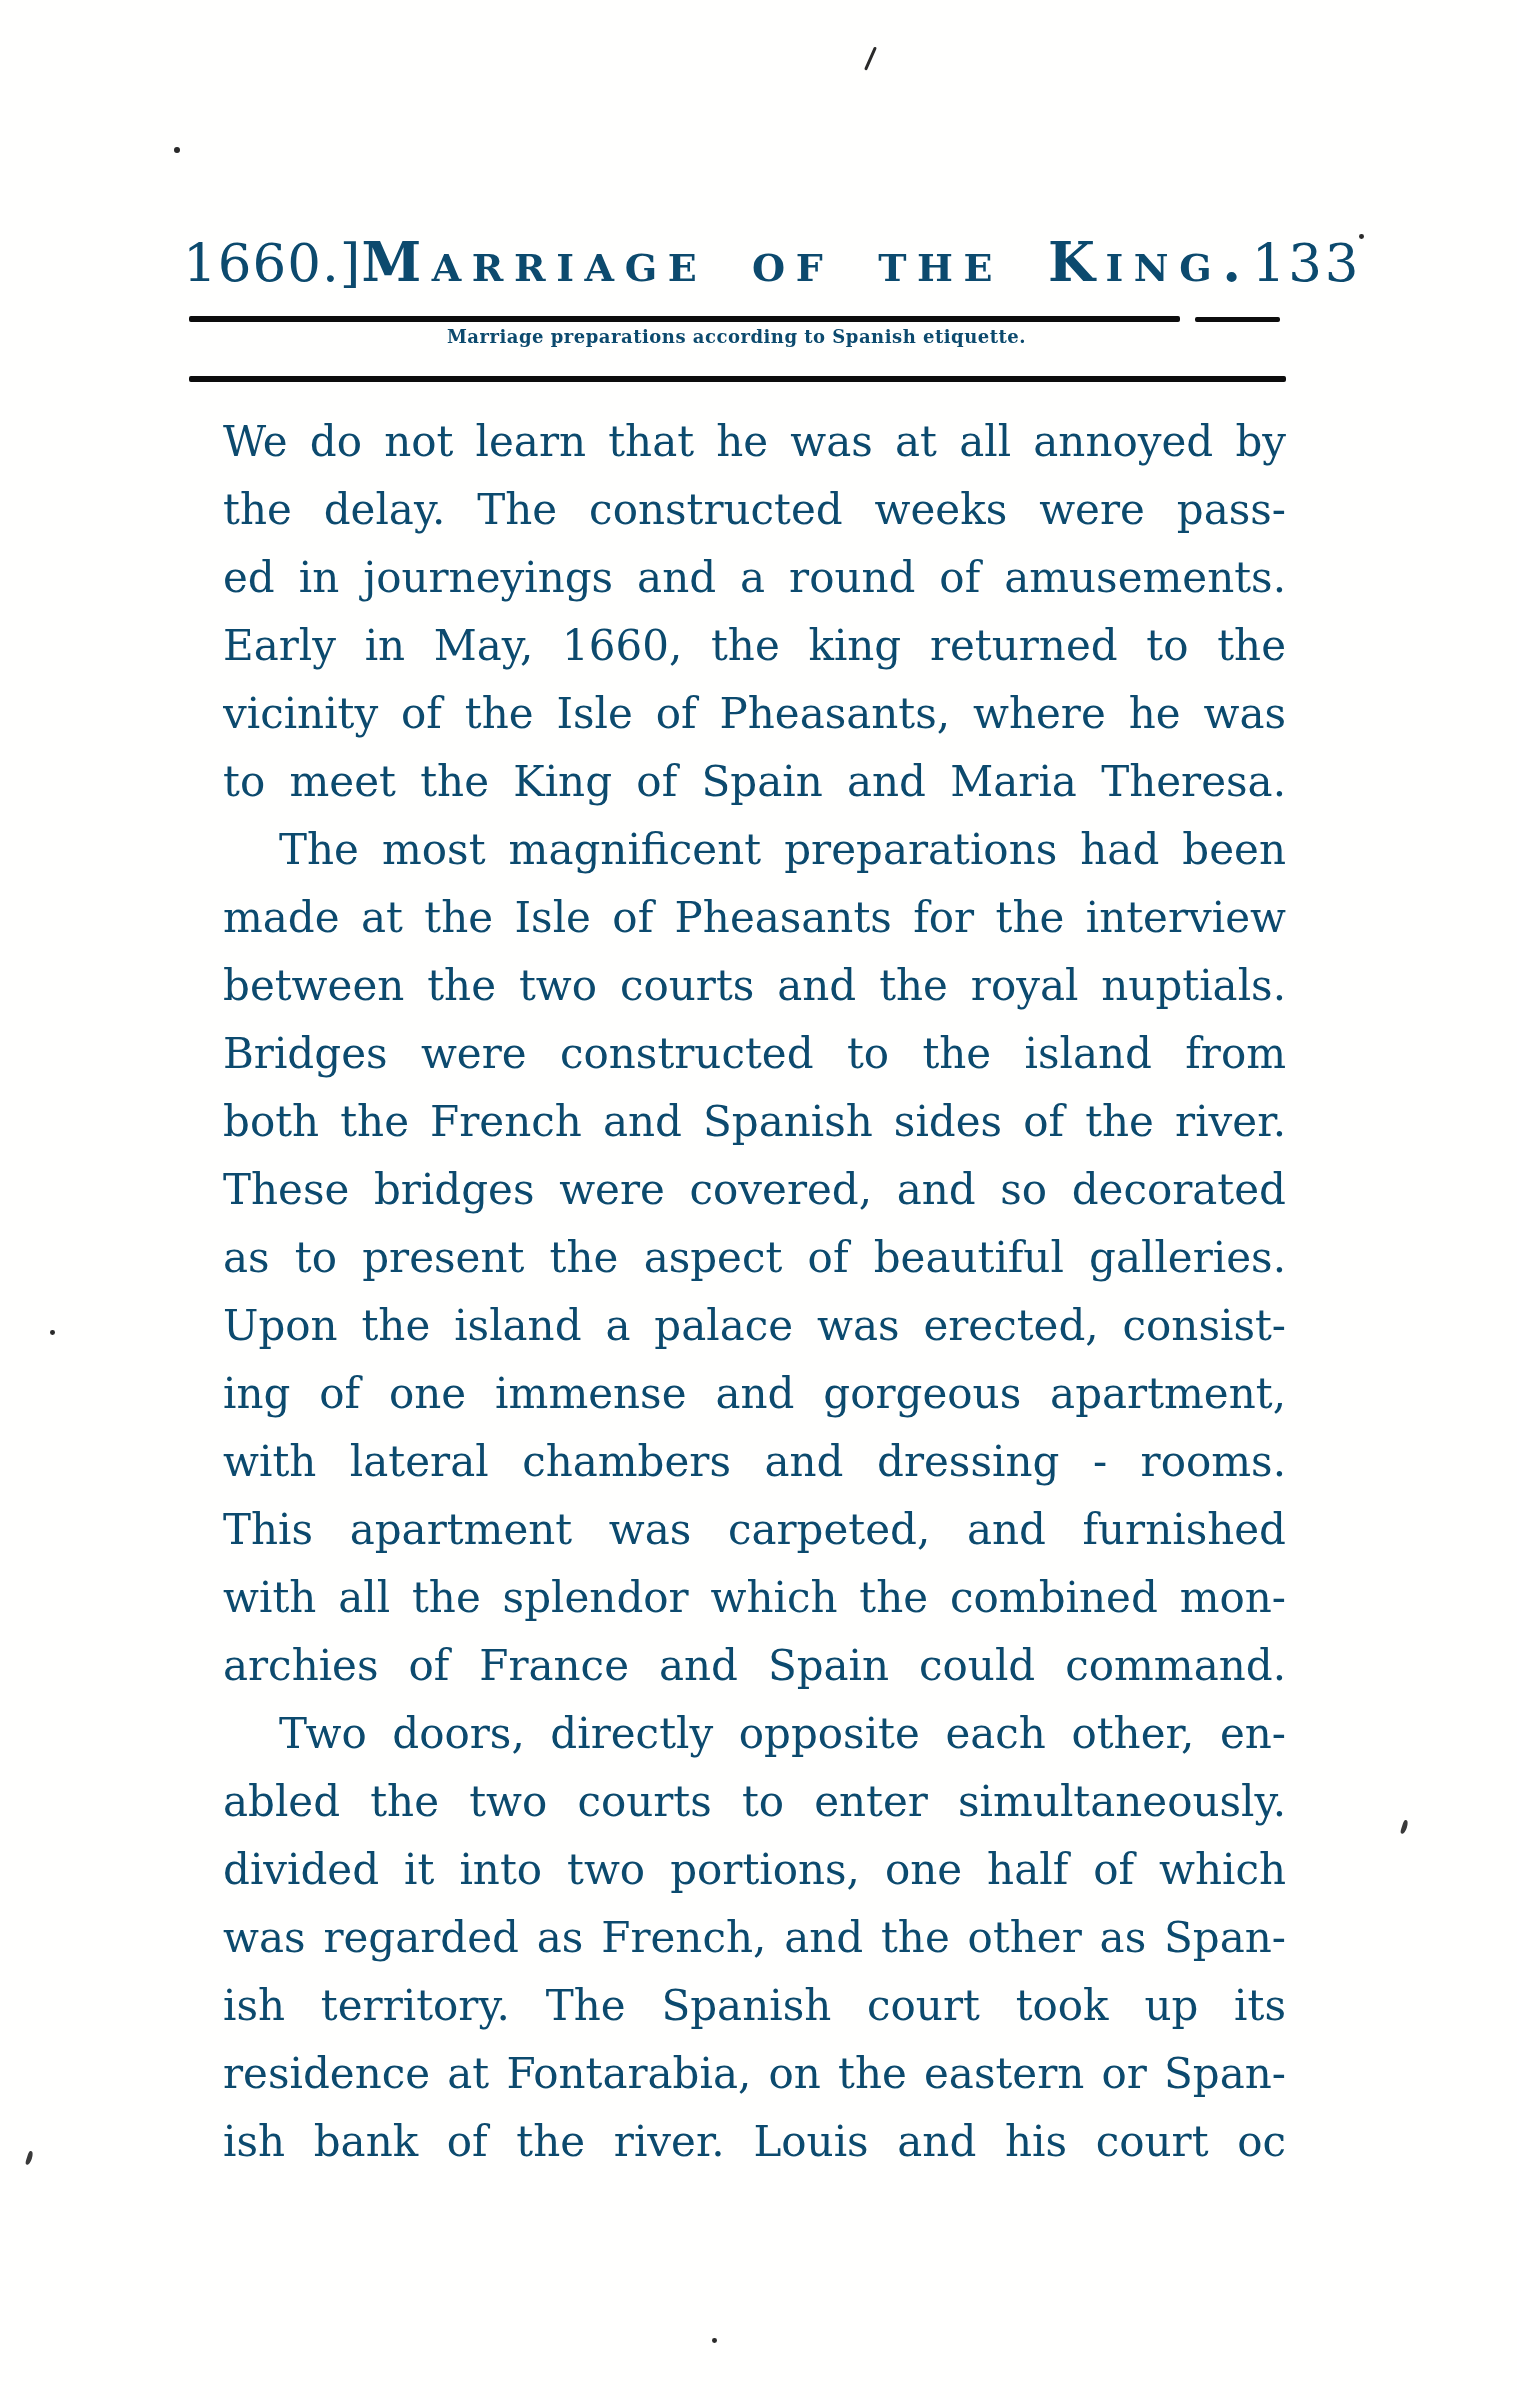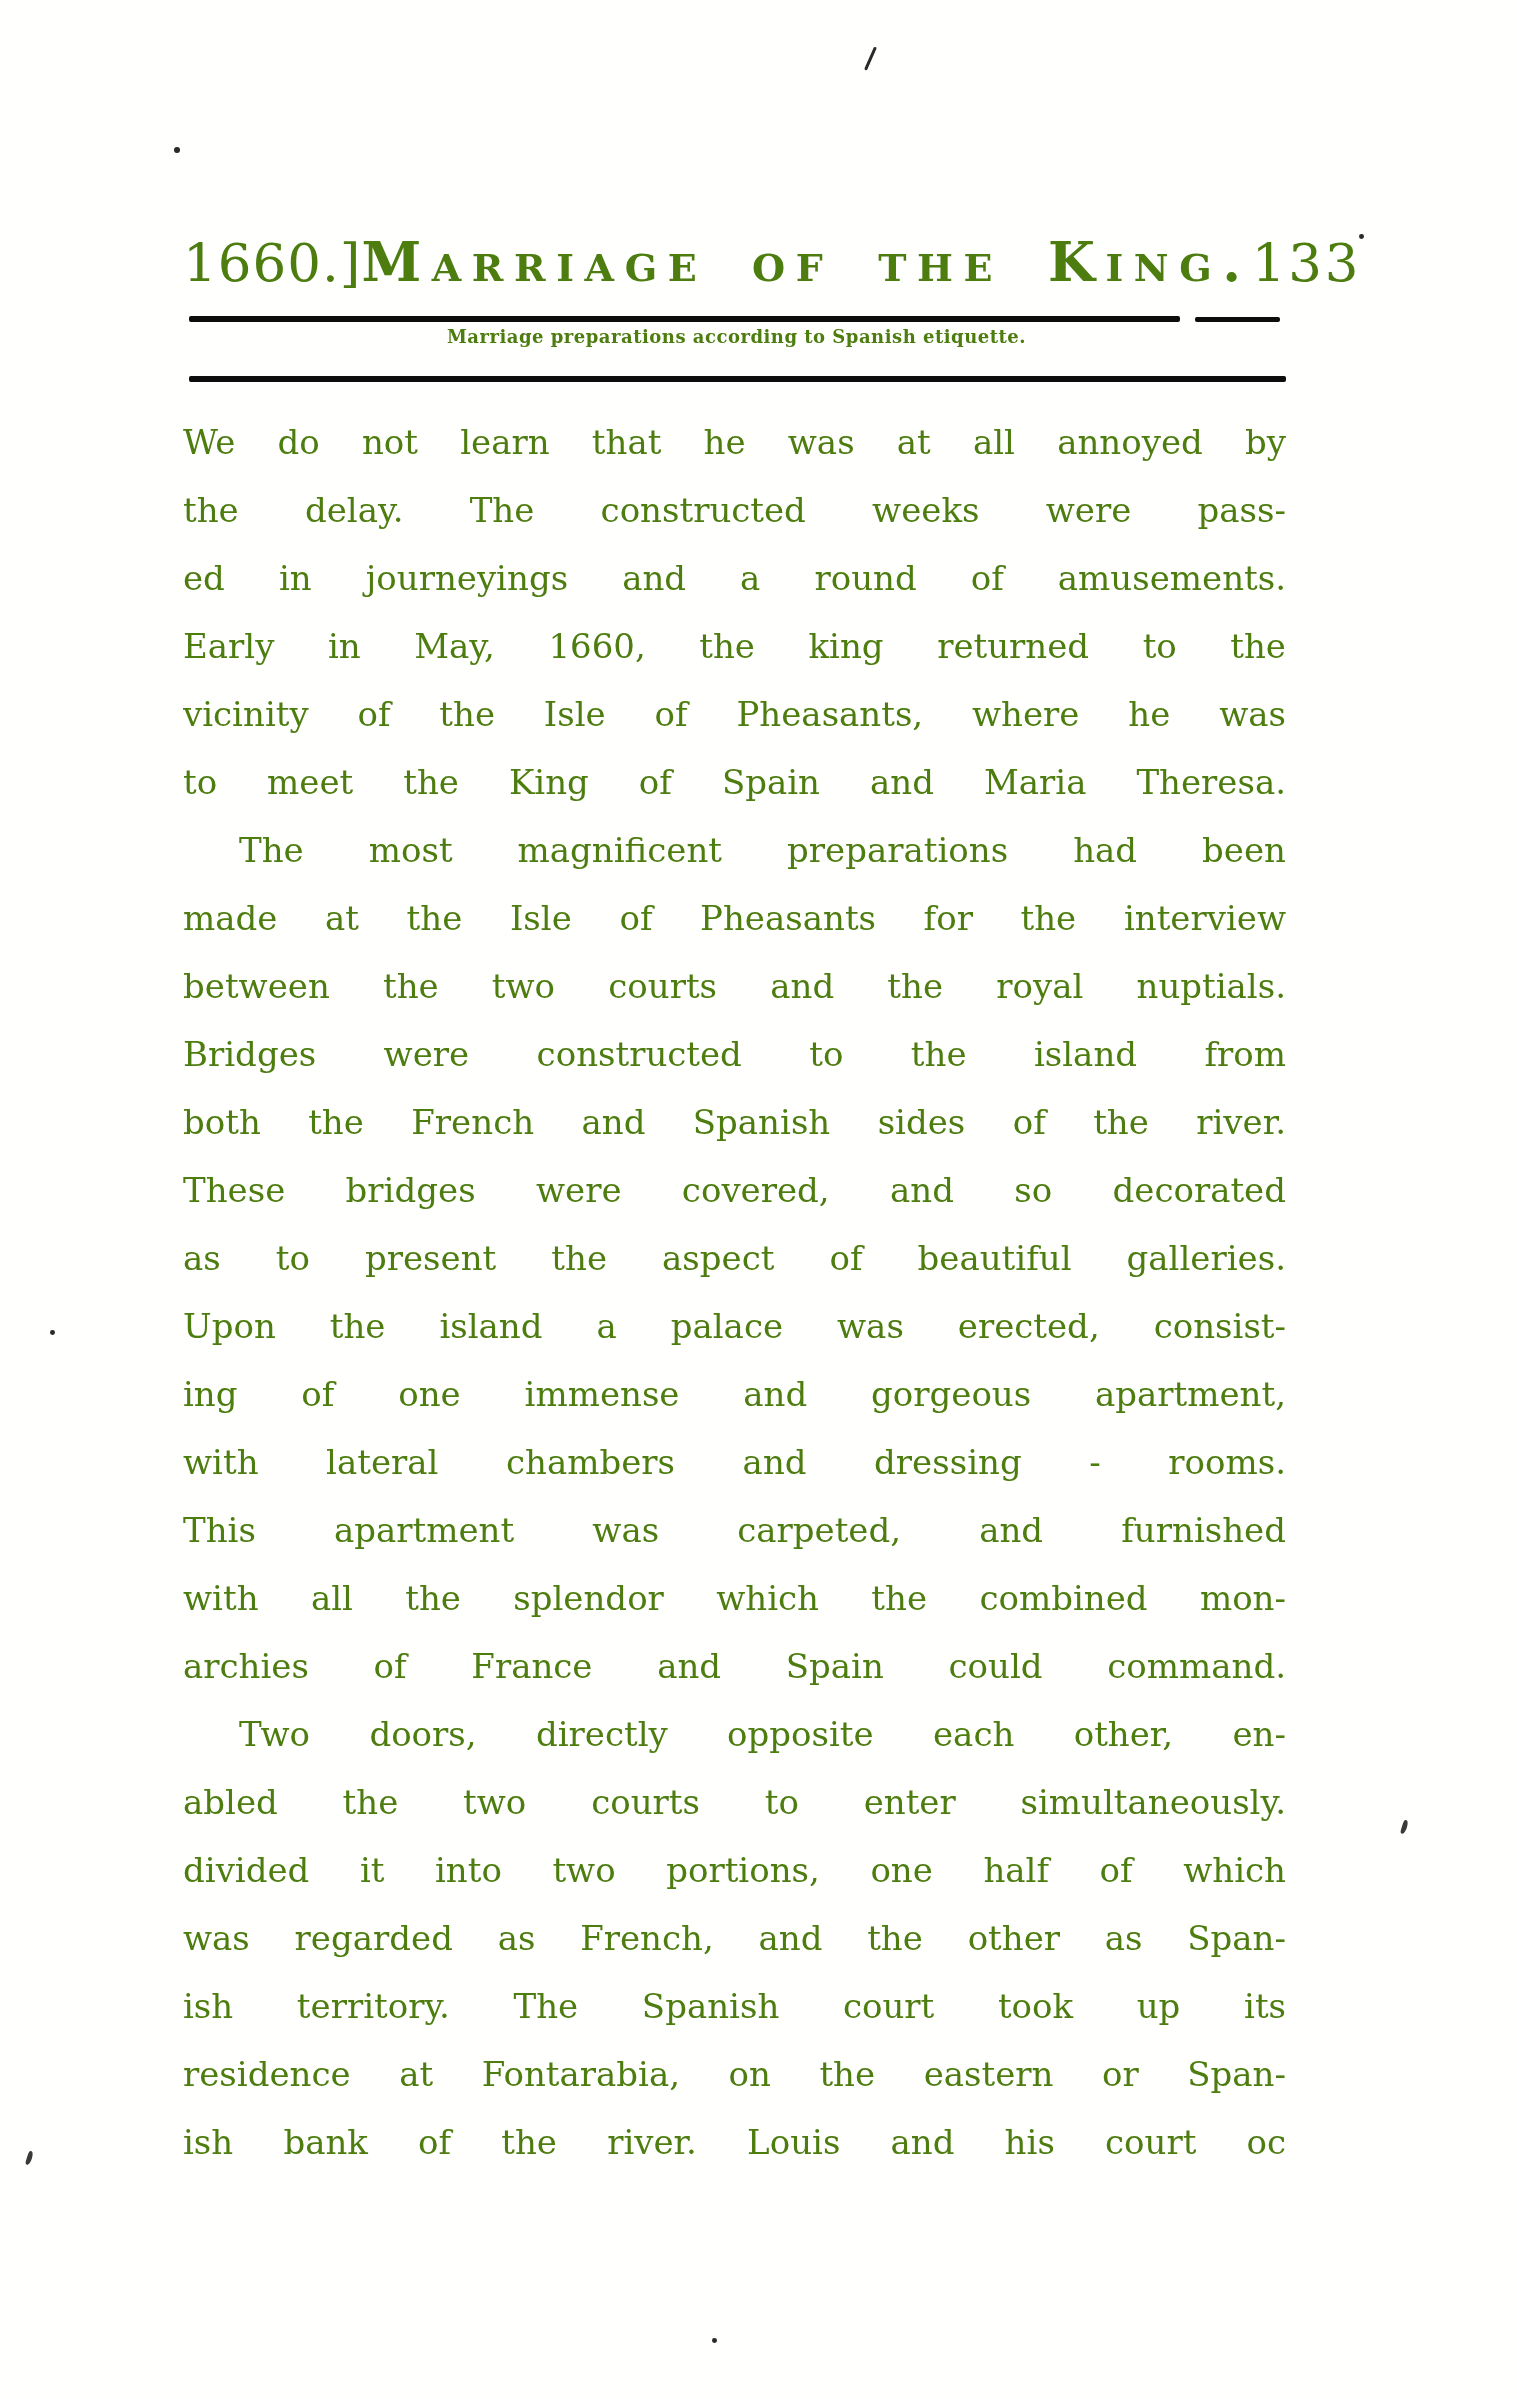--- a/index.html
+++ b/index.html
@@ -6,21 +6,21 @@
     margin: 0;
     padding: 0;
     background: #d8d8d8;
   }
   .page {
     position: relative;
     width: 1518px;
     height: 2399px;
     background: #fffffe;
     font-family: "DejaVu Serif", serif;
-    color: #4d7c0f;
+    color: #0c4a6e;
     overflow: hidden;
   }
 
   
   .header-row {
     position: absolute;
     top: 230px;
     left: 183px;
     width: 1110px;
     display: flex;
@@ -66,26 +66,27 @@
   }
 
   
   .body-text {
     position: absolute;
     top: 408px;
     left: 183px;
     width: 1103px;
   }
   .line {
-    font-size: 34px;
+    font-size: 42px;
     line-height: 68px;
     height: 68px;
     text-align: justify;
     text-align-last: justify;
     overflow: hidden;
+    margin-left: 40px;
   }
   .line.indent {
     text-indent: 56px;
   }
 
   
   .speck {
     position: absolute;
     background: #2a2a2a;
     border-radius: 50%;

